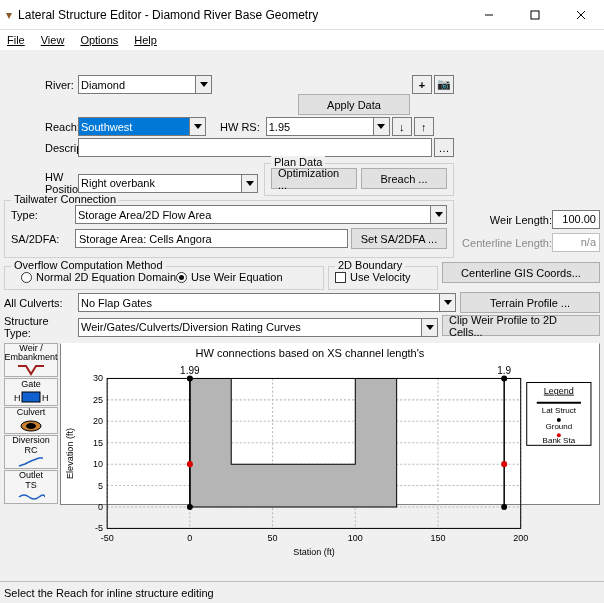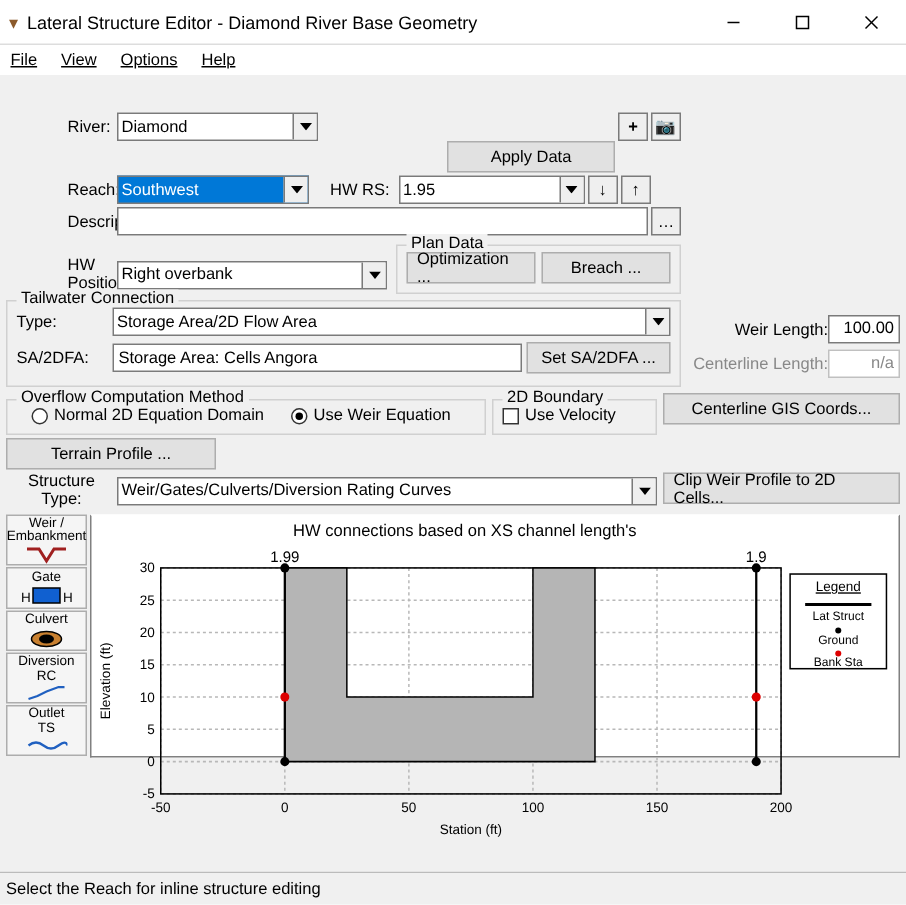--- a/index.html
+++ b/index.html
@@ -246,21 +246,21 @@
         <div class="statlbl greylbl">Centerline Length:</div>
         <div class="statval grey">n/a</div>
       </div>
     </div>
   </div>
 
   <div style="display:flex; gap:4px; margin-top:4px;">
     <div style="display:flex; flex:1; gap:4px;">
       <div class="fieldset" style="flex:1;">
         <div class="legend">Overflow Computation Method</div>
-        <div style="display:flex; gap:18px;padding-left:10px;">
+        <div style="display:flex; gap:0;padding-left:10px;">
           <label class="radio">
             <span class="radiodot"></span>
             <span>Normal 2D Equation Domain</span>
           </label>
           <label class="radio">
             <span class="radiodot sel"></span>
             <span>Use Weir Equation</span>
           </label>
         </div>
       </div>
@@ -271,25 +271,36 @@
           <span>Use Velocity</span>
         </label>
       </div>
     </div>
     <div style="width:158px; display:flex; flex-direction:column; gap:2px;">
       <div class="btn">Centerline GIS Coords...</div>
     </div>
   </div>
 
   <div style="display:flex; gap:4px; margin-top:2px;">
+    <div style="display:flex; flex:1; align-items:center;">
+      <div style="width:74px;">All Culverts:</div>
+      <div class="combo" style="flex:1;">
+        <span>No Flap Gates</span>
+        <div class="arrow">
+            <svg width="8" height="5">
+              <polygon points="0,0 8,0 4,5"></polygon>
+            </svg>
+          </div>
+      </div>
+    </div>
     <div class="btn" style="width:140px;">Terrain Profile ...</div>
   </div>
 
   <div style="display:flex; gap:4px; margin-top:2px;">
-    <div style="display:flex; flex:1; align-items:center;text-align:center;">
+    <div style="display:flex; flex:1; align-items:center;">
       <div style="width:74px;">Structure Type:</div>
       <div class="combo" style="flex:1;">
         <span>Weir/Gates/Culverts/Diversion Rating Curves</span>
         <div class="arrow">
             <svg width="8" height="5">
               <polygon points="0,0 8,0 4,5"></polygon>
             </svg>
           </div>
       </div>
     </div>

